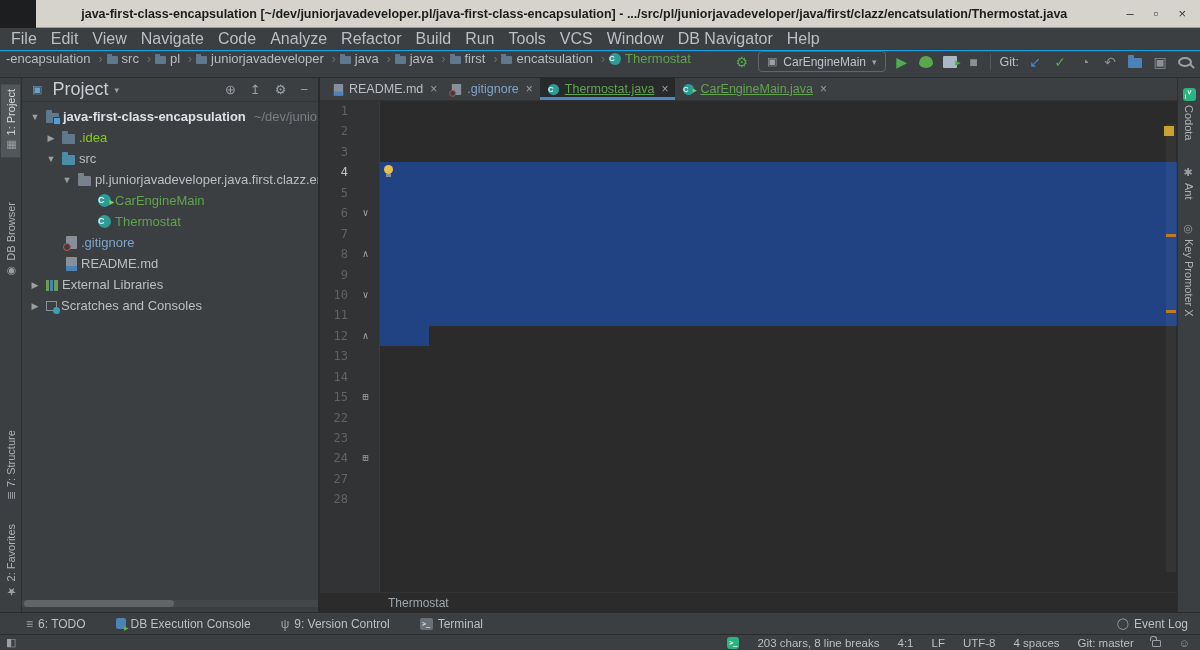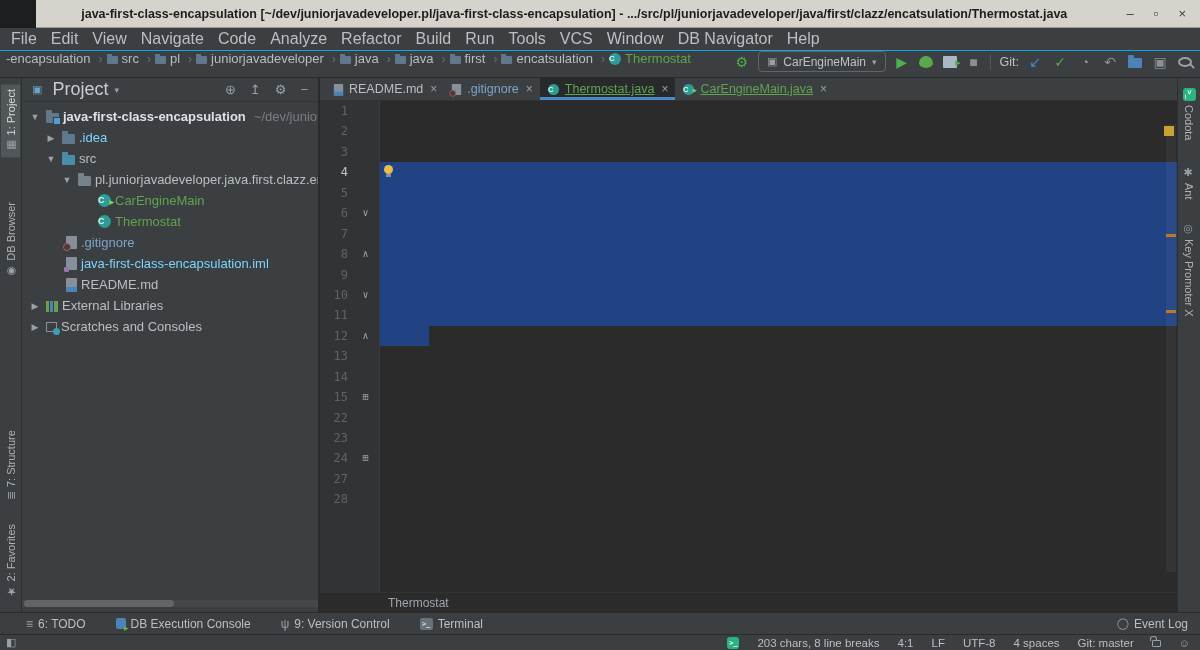--- a/index.html
+++ b/index.html
@@ -72,21 +72,21 @@
   .phead .ptitle { color:#c8ccd0; font-size:18px; }
   .phead .parr { color:#9aa0a6; font-size:9px; }
   .phead .sp { flex:1; }
   .phead .htool { color:#9aa0a6; font-size:13px; padding:0 4px; }
   .ptree { flex:1; padding-top:4px; overflow:hidden; }
   .trow { height:21px; display:flex; align-items:center; gap:4px; white-space:nowrap; overflow:hidden;
           font-size:13px; }
   .tarrow { width:14px; text-align:center; color:#9da0a3; font-size:9px; flex:0 0 14px; }
   .tlabel { color:#bbbfc3; }
   .t-bold { color:#dde1e5; font-weight:bold; }
-  .t-olive { color:#7dd3fc; }
+  .t-olive { color:#84cc16; }
   .t-green { color:#60a34f; }
   .t-blue { color:#7fa3c9; }
   .thint { color:#7a7e82; margin-left:4px; }
   .ti0 { padding-left:6px; } .ti1 { padding-left:22px; } .ti2 { padding-left:38px; }
   .ti3 { padding-left:58px; } .ti1f { padding-left:26px; }
   .pscroll { position:absolute; left:0; bottom:5px; width:100%; height:7px; background:#45484a; }
   .pscroll .thumb { position:absolute; left:2px; top:0; width:150px; height:7px; background:#616568; border-radius:4px; }
 
   
   .ticon { display:inline-flex; flex:0 0 auto; position:relative; }
@@ -375,26 +375,20 @@
             <span class="thint"></span>
           </div>
 
           <div class="trow ti1f">
             <span class="tarrow"></span>
             <span class="ticon icon-file git"></span>
             <span class="tlabel t-blue">.gitignore</span>
             <span class="thint"></span>
           </div>
 
-          <div class="trow ti1f">
-            <span class="tarrow"></span>
-            <span class="ticon icon-file iml"></span>
-            <span class="tlabel t-olive">java-first-class-encapsulation.iml</span>
-            <span class="thint"></span>
-          </div>
 
 
           <div class="trow ti1f">
             <span class="tarrow"></span>
             <span class="ticon icon-file md"></span>
             <span class="tlabel">README.md</span>
             <span class="thint"></span>
           </div>
 
           <div class="trow ti0">

